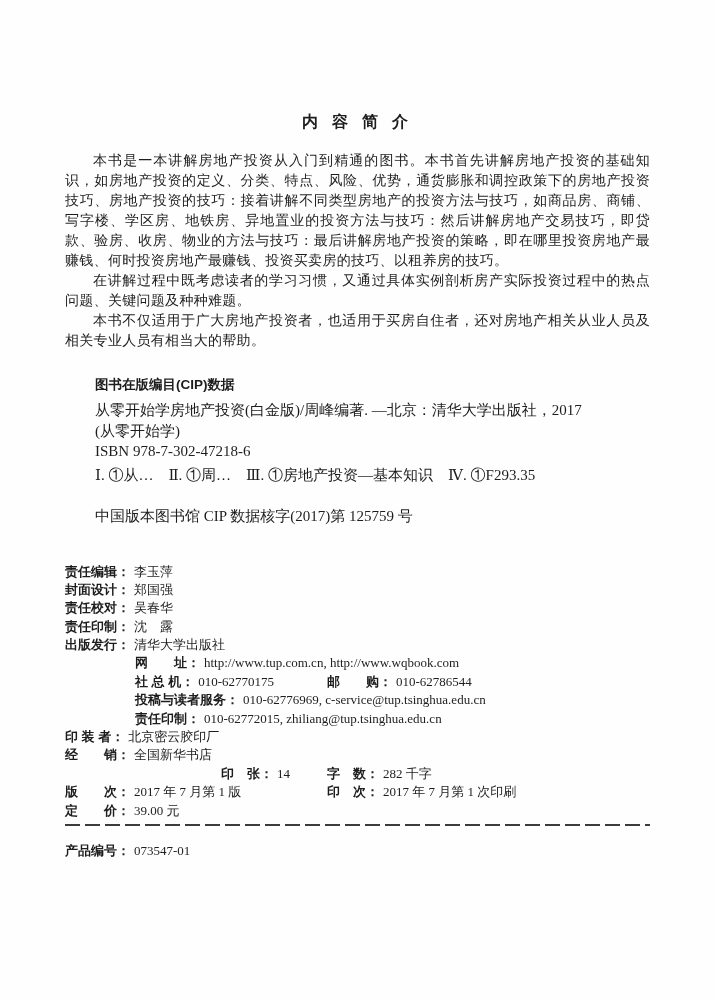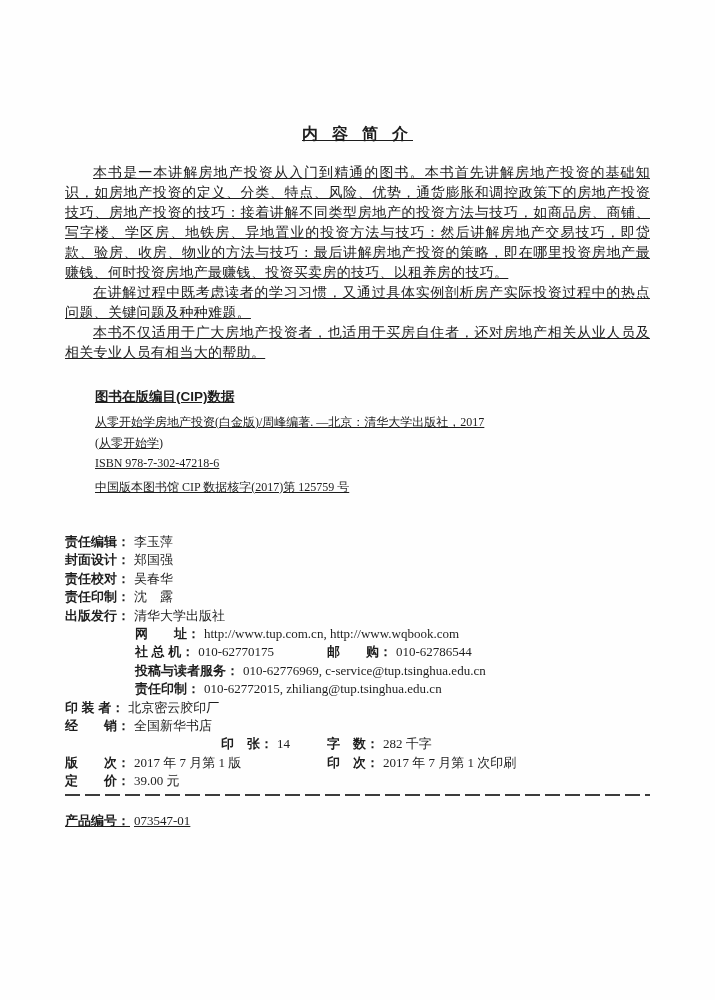--- a/index.html
+++ b/index.html
@@ -5,22 +5,21 @@
   html,body{margin:0;padding:0;background:#e9e9e9;}
   .page{
     position:relative;
     width:715px;height:1000px;
     margin:0 auto;
     background:#fefefe;
     font-family:"Liberation Serif","DejaVu Serif",serif;
     color:#1d1d1d;
     overflow:hidden;
     box-sizing:border-box;
-    padding:12px 65px;
-    text-decoration:underline;
+    padding:0 65px;
   }
   .heading{
     margin-top:113px;
     text-align:center;
     font-weight:bold;
     font-size:16px;
     letter-spacing:5px;
     line-height:18px;
   }
   .intro{margin-top:20px;}
@@ -41,23 +40,23 @@
     letter-spacing:0.3px;
   }
   .cip{margin-top:26px;margin-left:30px;}
   .cip-title{
     font-family:"Liberation Sans","DejaVu Sans",sans-serif;
     font-weight:bold;
     font-size:13.5px;
     line-height:15px;
   }
   .cip-lines{margin-top:8px;}
-  .cip-line{font-size:12px;line-height:20.5px;}
+  .cip-line{font-size:15px;line-height:20.5px;}
   .cip-line:nth-child(4){margin-top:3px;}
-  .cip-line:nth-child(5){margin-top:7px;}
+  .cip-line:nth-child(5){margin-top:21px;}
   .credits{margin-top:36px;}
   .credit-row{
     position:relative;
     height:18.4px;
     line-height:18.4px;
     white-space:nowrap;
     font-size:13px;
   }
   .credit-cell{position:absolute;top:0;}
   .credit-cell.col-main{left:0;}
@@ -95,20 +94,21 @@
       <div class="intro-para">本书不仅适用于广大房地产投资者，也适用于买房自住者，还对房地产相关从业人员及相关专业人员有相当大的帮助。</div>
     </div>
 
 
   <div class="cip">
     <div class="cip-title">图书在版编目(CIP)数据</div>
     <div class="cip-lines">
         <div class="cip-line">从零开始学房地产投资(白金版)/周峰编著. —北京：清华大学出版社，2017</div>
         <div class="cip-line">(从零开始学)</div>
         <div class="cip-line">ISBN 978-7-302-47218-6</div>
+        <div class="cip-line">Ⅰ. ①从…　Ⅱ. ①周…　Ⅲ. ①房地产投资—基本知识　Ⅳ. ①F293.35</div>
         <div class="cip-line">中国版本图书馆 CIP 数据核字(2017)第 125759 号</div>
       </div>
   </div>
 
   <div class="credits">
       <div class="credit-row">
         <span class="credit-cell col-main"><span class="credit-label">责任编辑：</span><span class="credit-value">李玉萍</span></span>
       </div>
       <div class="credit-row">
         <span class="credit-cell col-main"><span class="credit-label">封面设计：</span><span class="credit-value">郑国强</span></span>

